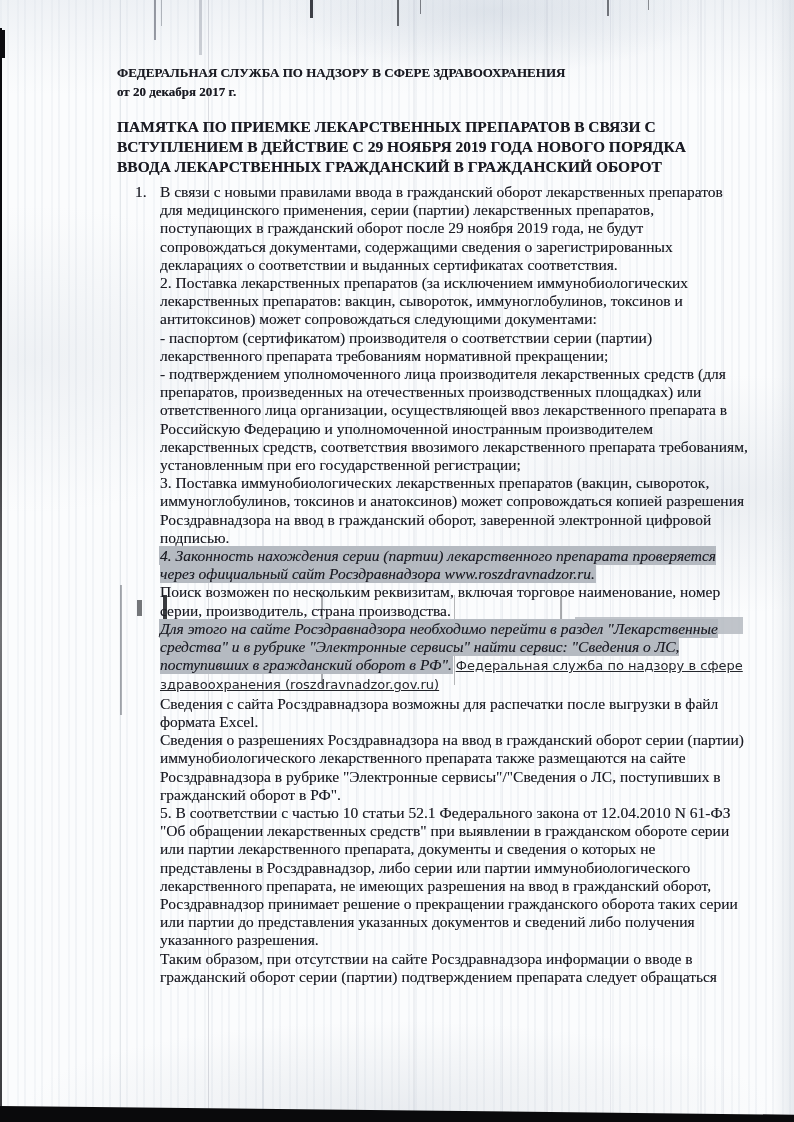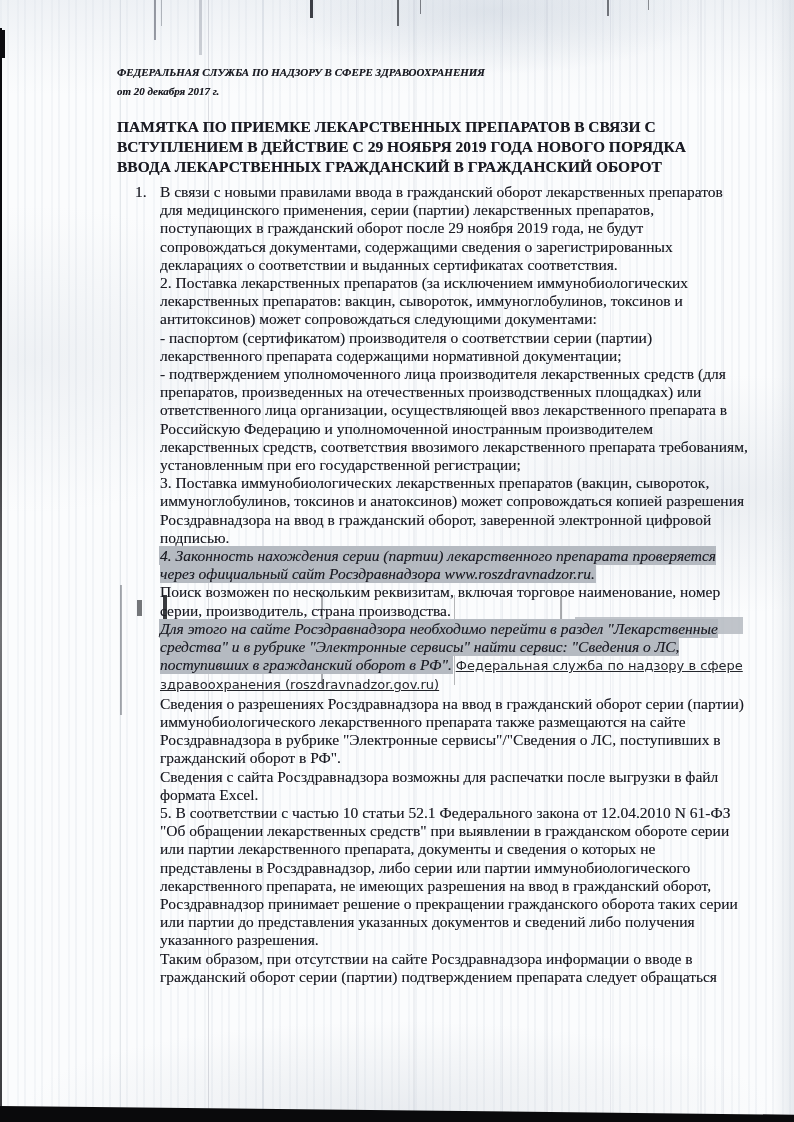--- a/index.html
+++ b/index.html
@@ -13,22 +13,22 @@
       radial-gradient(ellipse 300px 90px at 62% 1%, rgba(196,205,216,0.50), transparent 70%),
       radial-gradient(ellipse 420px 170px at 92% 44%, rgba(205,212,221,0.35), transparent 70%),
       radial-gradient(ellipse 380px 220px at 4% 32%, rgba(208,215,224,0.30), transparent 70%),
       radial-gradient(ellipse 500px 120px at 50% 99%, rgba(200,207,216,0.35), transparent 75%),
       repeating-linear-gradient(90deg,
         rgba(198,207,218,0.15) 0 2px, rgba(255,255,255,0) 2px 7px,
         rgba(203,211,221,0.20) 7px 9px, rgba(255,255,255,0) 9px 17px),
       #fbfcfd;
   }
   .content{position:absolute;left:117px;top:63px;width:632px;}
-  .org-line,.date-line{font-weight:bold;font-size:11px;line-height:19px;
-    text-shadow:0 0 0.6px rgba(26,27,35,0.55);font-style:italic;}
+  .org-line,.date-line{font-weight:bold;font-size:13px;line-height:19px;
+    text-shadow:0 0 0.6px rgba(26,27,35,0.55);}
   .title-line{font-weight:bold;font-size:15.5px;line-height:17px;margin-top:3px;
     text-shadow:0 0 0.6px rgba(26,27,35,0.55);}
   .title-line:first-of-type{margin-top:17px;}
   .body{position:relative;margin-top:8px;padding-left:43px;width:588px;
     font-size:15.5px;line-height:18.2px;
     text-shadow:0 0 0.5px rgba(26,27,35,0.45);}
   .para{margin:0;position:relative;}
   .marker{position:absolute;left:-25px;top:0;}
   .seg-highlight{background:#b5bac1;box-shadow:0 0 0 1px #b5bac1;font-style:italic;}
   .seg-link{font-family:"DejaVu Sans","Liberation Sans",sans-serif;font-size:13px;
@@ -80,28 +80,28 @@
 
     <div>
       <div class="title-line">ПАМЯТКА ПО ПРИЕМКЕ ЛЕКАРСТВЕННЫХ ПРЕПАРАТОВ В СВЯЗИ С</div>
       <div class="title-line">ВСТУПЛЕНИЕМ В ДЕЙСТВИЕ С 29 НОЯБРЯ 2019 ГОДА НОВОГО ПОРЯДКА</div>
       <div class="title-line">ВВОДА ЛЕКАРСТВЕННЫХ ГРАЖДАНСКИЙ В ГРАЖДАНСКИЙ ОБОРОТ</div>
     </div>
 
     <div class="body">
         <p class="para"><span class="marker">1.</span><span class="seg-plain">В связи с новыми правилами ввода в гражданский оборот лекарственных препаратов для медицинского применения, серии (партии) лекарственных препаратов, поступающих в гражданский оборот после 29 ноября 2019 года, не будут сопровождаться документами, содержащими сведения о зарегистрированных декларациях о соответствии и выданных сертификатах соответствия.</span></p>
         <p class="para"><span class="seg-plain">2. Поставка лекарственных препаратов (за исключением иммунобиологических лекарственных препаратов: вакцин, сывороток, иммуноглобулинов, токсинов и антитоксинов) может сопровождаться следующими документами:</span></p>
-        <p class="para"><span class="seg-plain">- паспортом (сертификатом) производителя о соответствии серии (партии) лекарственного препарата содержащими нормативной документации;</span></p>
+        <p class="para"><span class="seg-plain">- паспортом (сертификатом) производителя о соответствии серии (партии) лекарственного препарата требованиям нормативной прекращении;</span></p>
         <p class="para"><span class="seg-plain">- подтверждением уполномоченного лица производителя лекарственных средств (для препаратов, произведенных на отечественных производственных площадках) или ответственного лица организации, осуществляющей ввоз лекарственного препарата в Российскую Федерацию и уполномоченной иностранным производителем лекарственных средств, соответствия ввозимого лекарственного препарата требованиям, установленным при его государственной регистрации;</span></p>
         <p class="para"><span class="seg-plain">3. Поставка иммунобиологических лекарственных препаратов (вакцин, сывороток, иммуноглобулинов, токсинов и анатоксинов) может сопровождаться копией разрешения Росздравнадзора на ввод в гражданский оборот, заверенной электронной цифровой подписью.</span></p>
         <p class="para"><span class="seg-highlight">4. Законность нахождения серии (партии) лекарственного препарата проверяется через официальный сайт Росздравнадзора www.roszdravnadzor.ru.</span></p>
         <p class="para"><span class="seg-plain">Поиск возможен по нескольким реквизитам, включая торговое наименование, номер серии, производитель, страна производства.</span></p>
         <p class="para"><span class="seg-highlight">Для этого на сайте Росздравнадзора необходимо перейти в раздел "Лекарственные средства" и в рубрике "Электронные сервисы" найти сервис: "Сведения о ЛС, поступивших в гражданский оборот в РФ".</span><span class="seg-plain"> </span><a class="seg-link" href="#">Федеральная служба по надзору в сфере здравоохранения (roszdravnadzor.gov.ru)</a></p>
+        <p class="para"><span class="seg-plain">Сведения с сайта Росздравнадзора возможны для распечатки после выгрузки в файл формата Excel.</span></p>
         <p class="para"><span class="seg-plain">Сведения о разрешениях Росздравнадзора на ввод в гражданский оборот серии (партии) иммунобиологического лекарственного препарата также размещаются на сайте Росздравнадзора в рубрике "Электронные сервисы"/"Сведения о ЛС, поступивших в гражданский оборот в РФ".</span></p>
-        <p class="para"><span class="seg-plain">Сведения с сайта Росздравнадзора возможны для распечатки после выгрузки в файл формата Excel.</span></p>
         <p class="para"><span class="seg-plain">5. В соответствии с частью 10 статьи 52.1 Федерального закона от 12.04.2010 N 61-ФЗ "Об обращении лекарственных средств" при выявлении в гражданском обороте серии или партии лекарственного препарата, документы и сведения о которых не представлены в Росздравнадзор, либо серии или партии иммунобиологического лекарственного препарата, не имеющих разрешения на ввод в гражданский оборот, Росздравнадзор принимает решение о прекращении гражданского оборота таких серии или партии до представления указанных документов и сведений либо получения указанного разрешения.</span></p>
         <p class="para"><span class="seg-plain">Таким образом, при отсутствии на сайте Росздравнадзора информации о вводе в гражданский оборот серии (партии) подтверждением препарата следует обращаться</span></p>
       </div>
   </div>
 
   <div class="edge-line"></div>
   <div class="edge-notch"></div>
   <div class="bottom-wedge"></div>
 </div>
 

